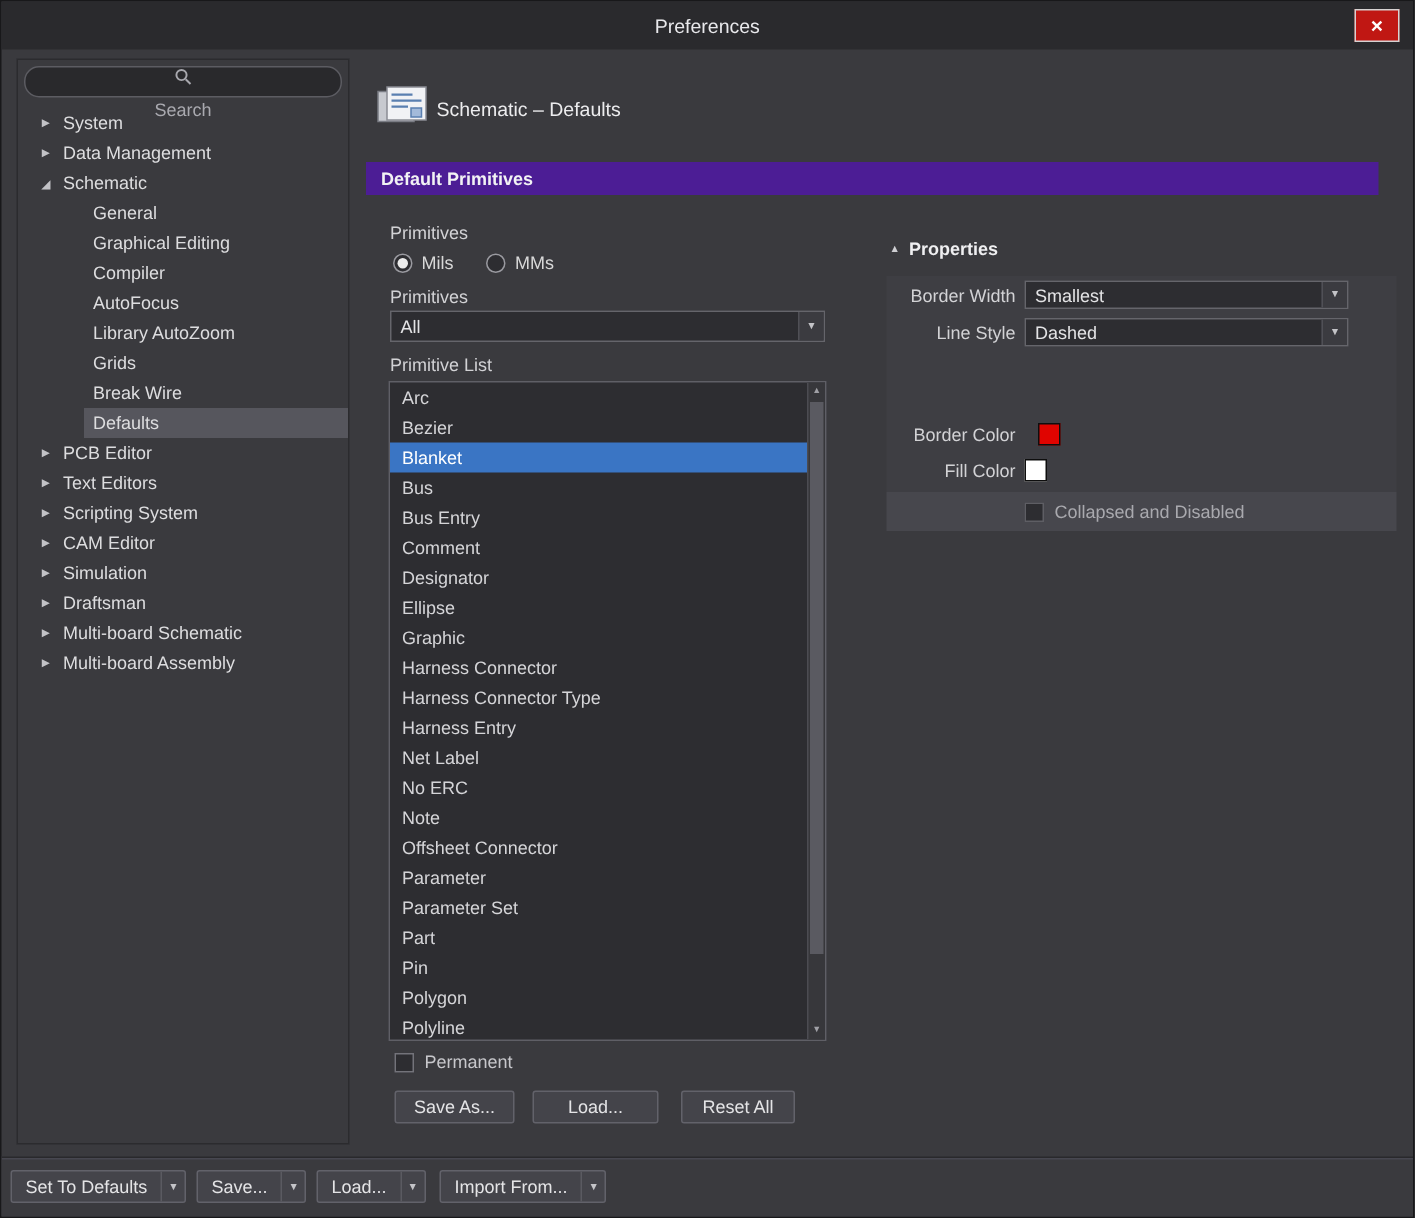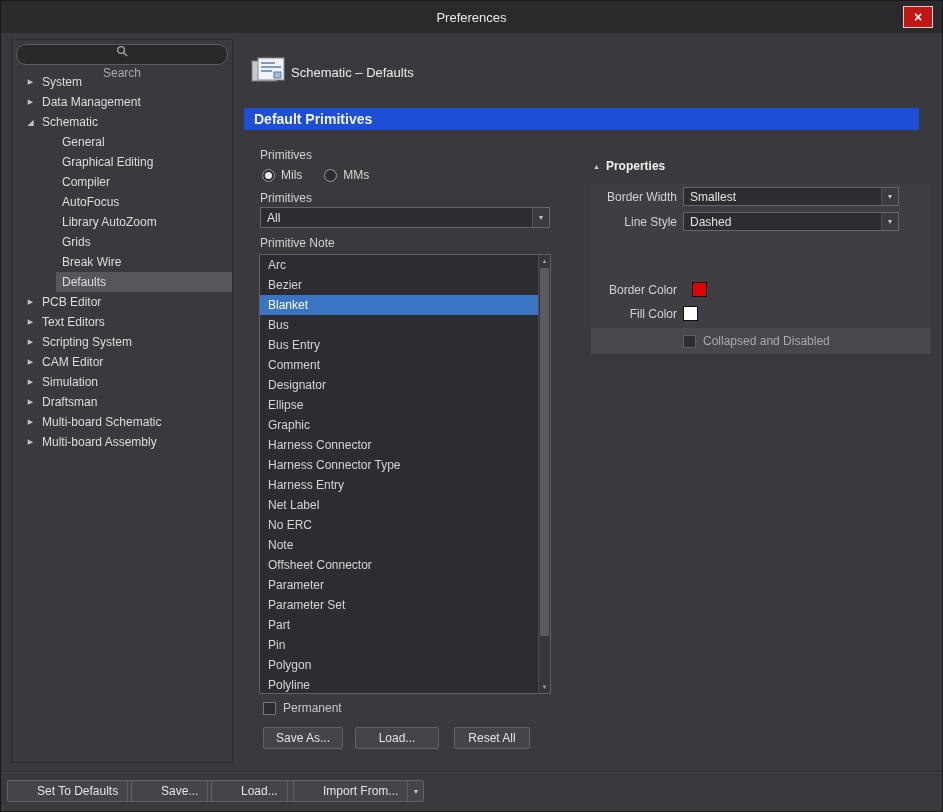--- a/index.html
+++ b/index.html
@@ -21,21 +21,21 @@
   .tree-item.root { padding-left:14px; gap:7px; }
   .tree-arrow { font-size:7px; color:#c2c2c6; width:9px; text-align:center; }
   .tree-arrow.expanded { font-size:8px; }
   .tree-item.child { margin-left:44px; padding-left:6px; }
   .tree-item.child.selected { background:#56565d; }
   .tree-label { font-size:12px; color:#dddddf; white-space:nowrap; }
 
   
   .content-header-icon { position:absolute; left:250px; top:56px; }
   .content-header-title { position:absolute; left:290px; top:64px; font-size:13px; color:#ececee; }
-  .section-bar { position:absolute; left:243px; top:107px; width:675px; height:22px; background:#1d4ed8; display:flex; align-items:center; padding-left:10px; color:#f2f2f4; font-weight:bold; font-size:14px; }
+  .section-bar { position:absolute; left:243px; top:107px; width:675px; height:22px; background:#4c1d95; display:flex; align-items:center; padding-left:10px; color:#f2f2f4; font-weight:bold; font-size:12px; }
 
   .lbl { position:absolute; color:#d2d2d5; font-size:12px; white-space:nowrap; }
 
   
   .radio-row { position:absolute; left:261px; top:167px; display:flex; gap:22px; }
   .radio { display:flex; align-items:center; gap:6px; }
   .radio-circle { width:13px; height:13px; border-radius:50%; border:1px solid #9a9aa0; background:#2d2d31; position:relative; }
   .radio-circle.checked::after { content:''; position:absolute; inset:2px; border-radius:50%; background:#ececec; }
 
   
@@ -79,21 +79,21 @@
   .prop-row.r1 { top:3px; }
   .prop-row.r2 { top:28px; }
   .prop-row.r3 { top:98px;gap:9px; }
   .prop-row.r4 { top:122px; }
   .prop-disabled-band { position:absolute; left:590px; top:327px; width:340px; height:26px; background:#47474d; display:flex; align-items:center; }
   .prop-disabled-band .checkbox { margin-left:92px; border-color:#5e5e64; }
   .prop-disabled-band .dis-label { margin-left:7px; color:#a9a9ae; }
 
   
   .footer { position:absolute; left:0; right:0; bottom:0; height:40px; background:#3a3a3e; border-top:1px solid #29292c; box-shadow:inset 0 1px 0 #474750; }
-  .split-btn { position:absolute; top:8px; height:22px; display:flex; align-items:stretch; background:#44444a; border:1px solid #62626a; border-radius:2px;padding-left:20px; }
+  .split-btn { position:absolute; top:8px; height:22px; display:flex; align-items:stretch; background:#44444a; border:1px solid #62626a; border-radius:2px; }
   .split-main { padding:0 9px; display:flex; align-items:center; color:#e4e4e6; white-space:nowrap; }
   .split-arrow { width:16px; display:flex; align-items:center; justify-content:center; border-left:1px solid #5a5a61; font-size:7px; color:#c4c4c8; }
   .sb-defaults { left:6px; }
   .sb-save { left:130px; }
   .sb-load { left:210px; }
   .sb-import { left:292px; }
   .fbtn { position:absolute; top:8px; height:22px; width:72px; background:#44444a; border:1px solid #62626a; border-radius:2px; color:#e4e4e6; display:flex; align-items:center; justify-content:center;margin-top:32px; }
   .fbtn.ok { left:700px; border-color:#4d8fd6; }
   .fbtn.cancel { left:782px; }
   .fbtn.apply { left:862px; width:74px; background:#3d3d41; border-color:#47474b; color:#7e7e83; }
@@ -215,21 +215,21 @@
     </div>
   </div>
 
   <div class="lbl" style="left:259px; top:190px;">Primitives</div>
 
   <div class="dropdown filter-dropdown">
     <span class="val">All</span>
     <span class="dd-btn">▼</span>
   </div>
 
-  <div class="lbl" style="left:259px; top:235px;">Primitive Note</div>
+  <div class="lbl" style="left:259px; top:235px;">Primitive List</div>
 
   <div class="listbox">
     <div class="list-items" id="primitive-list">
         <div class="list-item">Arc</div>
         <div class="list-item">Bezier</div>
         <div class="list-item selected">Blanket</div>
         <div class="list-item">Bus</div>
         <div class="list-item">Bus Entry</div>
         <div class="list-item">Comment</div>
         <div class="list-item">Designator</div>

